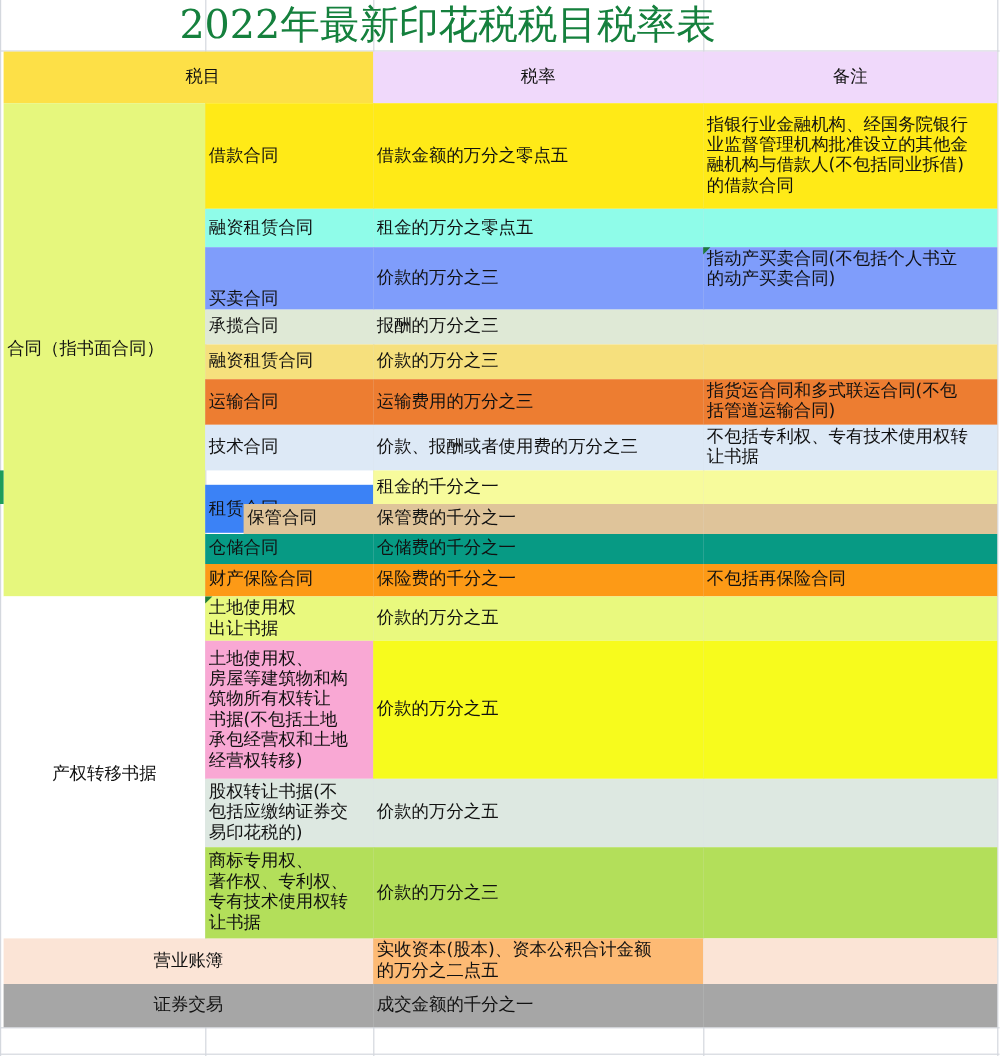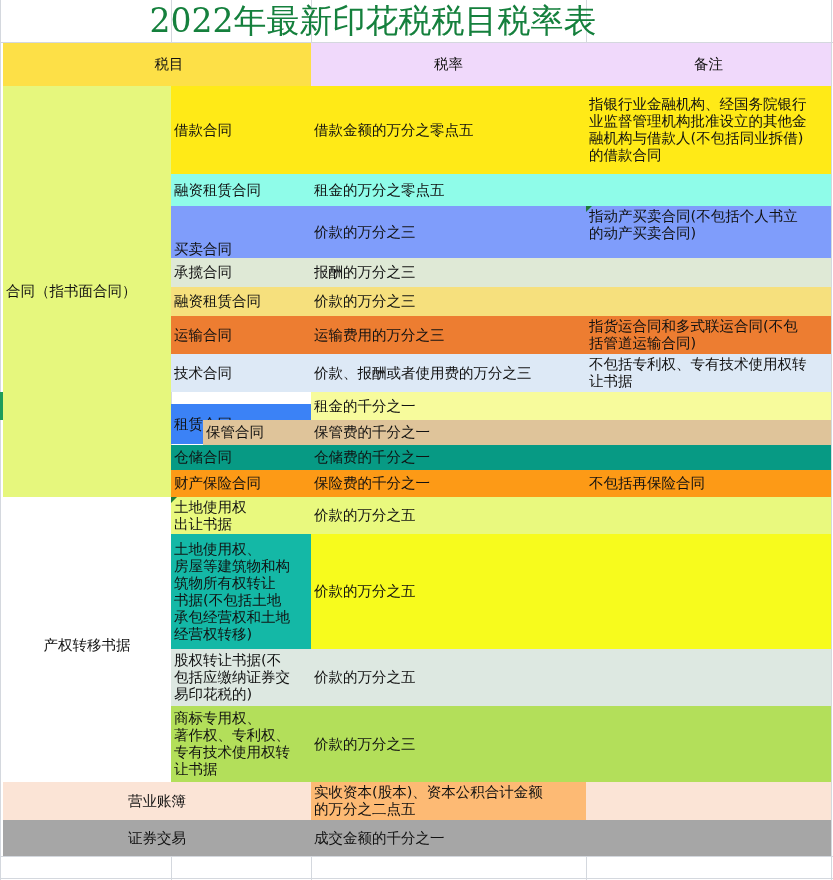--- a/index.html
+++ b/index.html
@@ -185,21 +185,21 @@
 出让书据</span>
     </div>
   <div class="cell" style="left:311px; top:497px; width:275px; height:37px; background:#e9f97e;">
       <span class="txt">价款的万分之五</span>
     </div>
   <div class="cell" style="left:586px; top:497px; width:245px; height:37px; background:#e9f97e;">
       <span class="txt"></span>
     </div>
   <div class="corner-mark" style="left:171px; top:497px;"></div>
 
-  <div class="cell" style="left:171px; top:534px; width:140px; height:115px; background:#14b8a6;">
+  <div class="cell" style="left:171px; top:534px; width:140px; height:115px; background:#f9a8d4;">
       <span class="txt">土地使用权、
 房屋等建筑物和构
 筑物所有权转让
 书据(不包括土地
 承包经营权和土地
 经营权转移)</span>
     </div>
   <div class="cell" style="left:311px; top:534px; width:275px; height:115px; background:#f7fb1d;">
       <span class="txt">价款的万分之五</span>
     </div>

